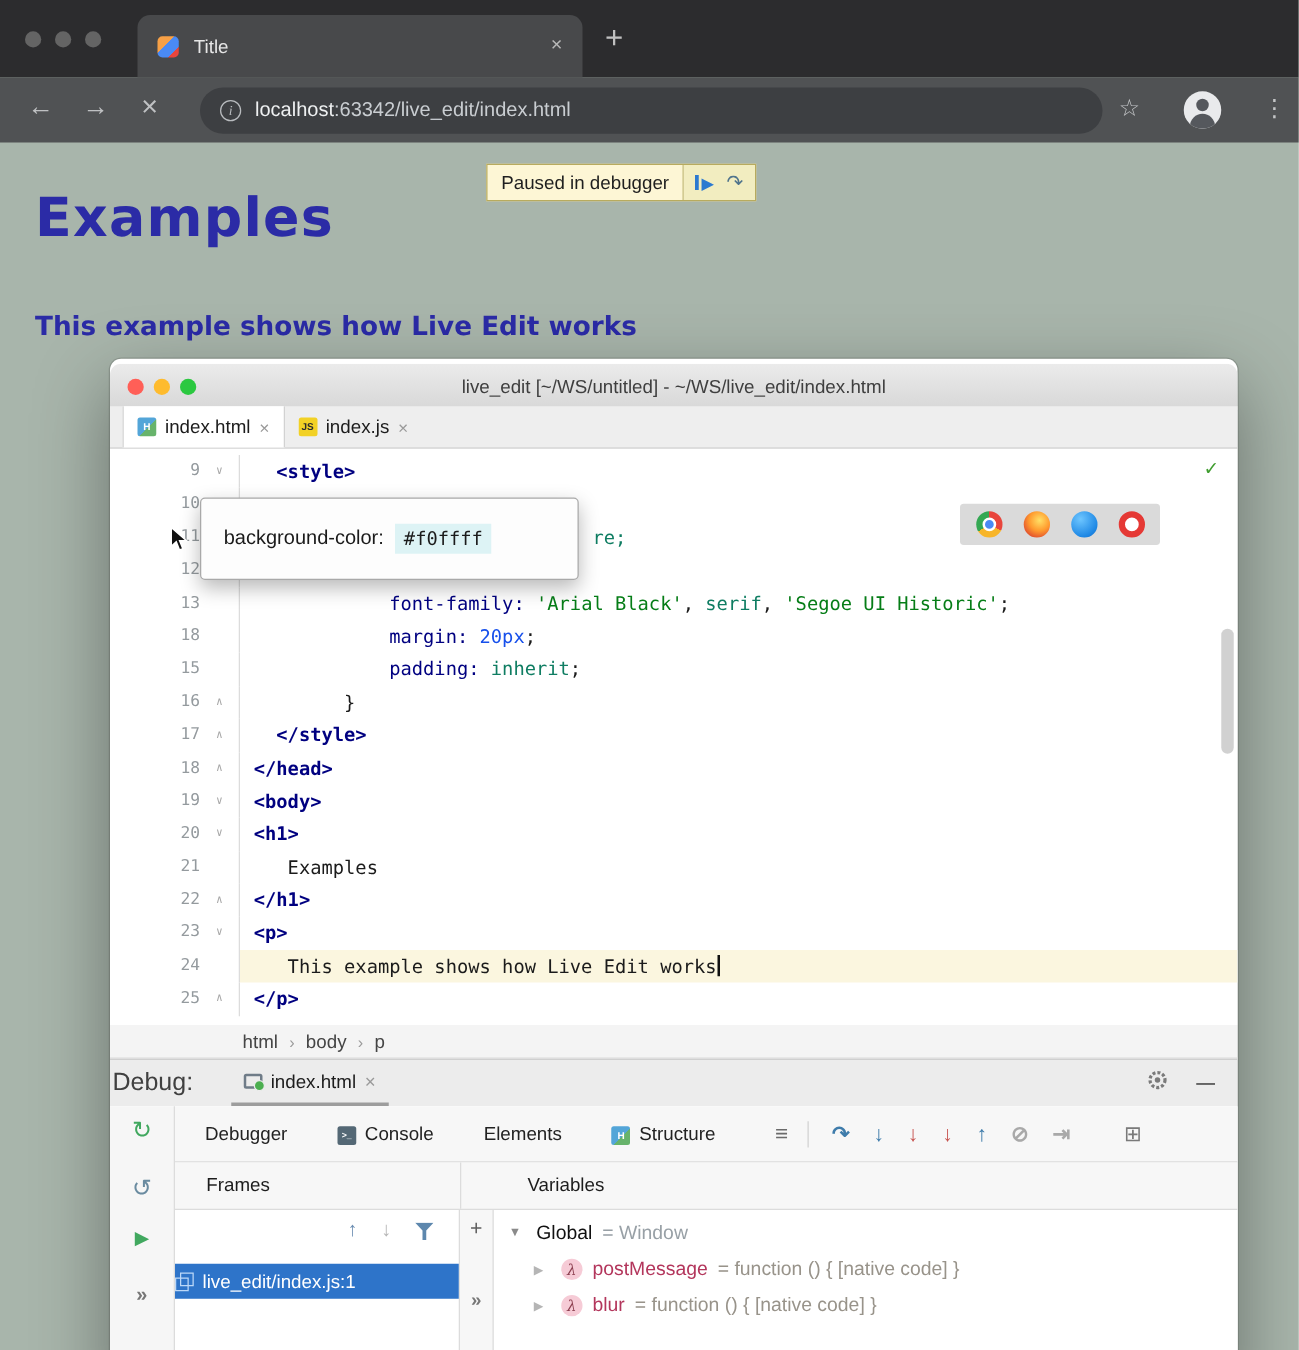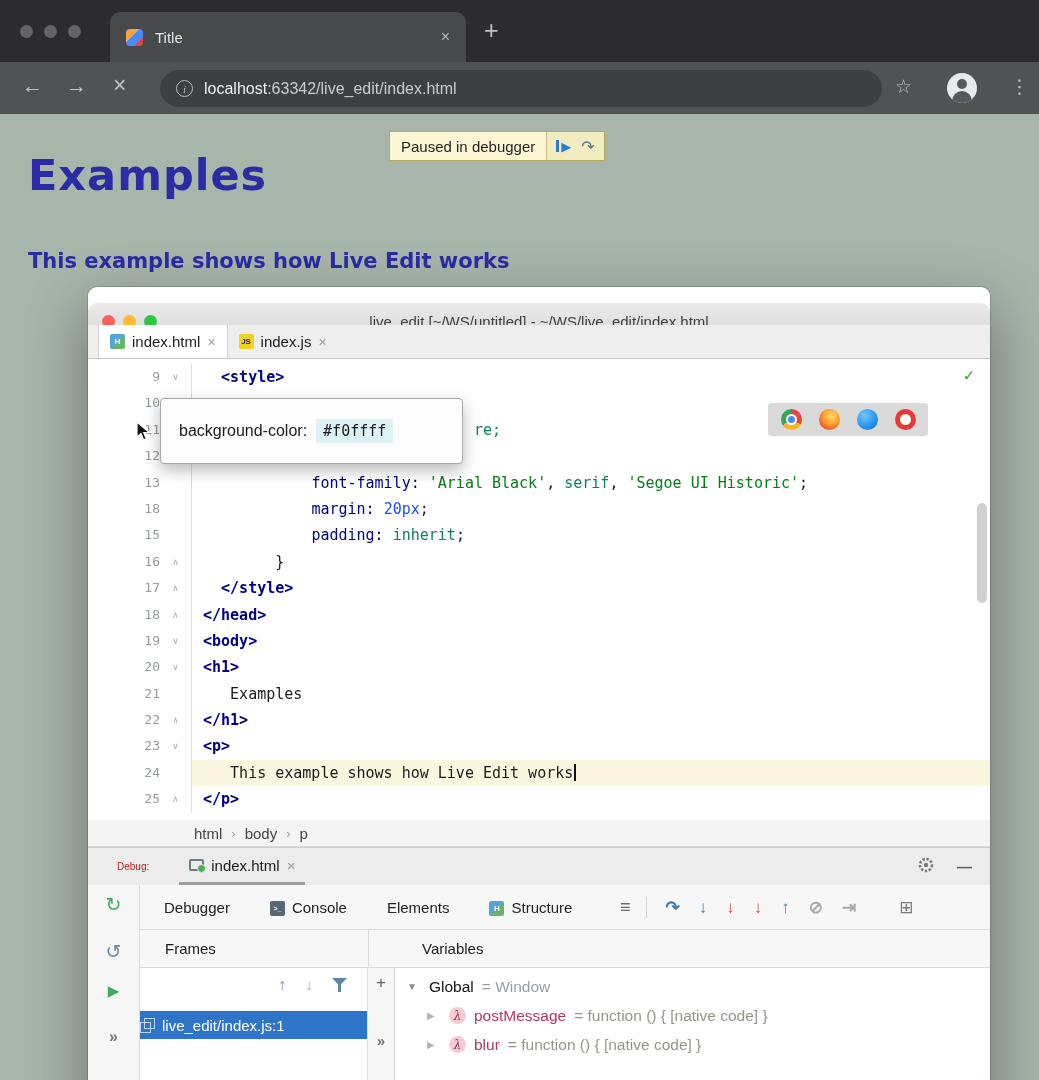--- a/index.html
+++ b/index.html
@@ -34,21 +34,21 @@
   .bic-cell{border-left:1px solid #c9c084;background:#f2edc0;display:flex;align-items:center;gap:10px;padding:0 9px}
   .rgrp{display:flex;align-items:center}
   .rbar{width:3px;height:12px;background:#2c7ad0;margin-right:2px;display:inline-block}
   .res-g{color:#2c7ad0;font-size:13px}
   .stp-g{color:#50748c;font-size:16px}
   .h1{position:absolute;left:28px;top:150px;font-family:"DejaVu Sans",sans-serif;font-weight:900;font-size:43px;letter-spacing:1px;color:#2b2ba6}
   .h2{position:absolute;left:28px;top:249px;font-family:"DejaVu Sans",sans-serif;font-weight:800;font-size:21px;color:#2b2ba6}
 
   
   .ide{position:absolute;left:88px;top:287px;width:902px;height:835px;background:#fff;border-radius:9px 9px 0 0;box-shadow:0 22px 60px rgba(0,0,0,.38),0 0 0 1px rgba(0,0,0,.14)}
-  .wttl{position:absolute;top:16px;left:0;right:0;height:38px;background:linear-gradient(#ebebeb,#d7d7d7);border-bottom:1px solid #b9b9b9;border-radius:9px 9px 0 0}
+  .wttl{position:absolute;top:4px;left:0;right:0;height:38px;background:linear-gradient(#ebebeb,#d7d7d7);border-bottom:1px solid #b9b9b9;border-radius:9px 9px 0 0}
   .wttl .lights{left:14px;top:12px;gap:8px}
   .l-red{background:#ff5f57}.l-yel{background:#febb2e}.l-grn{background:#2bc840}
   .wttl .text{line-height:38px;text-align:center;font-size:15px;color:#3f3f3f}
   .tabbar{position:absolute;top:38px;left:0;right:0;height:34px;background:#eeeeee;border-bottom:1px solid #c9c9c9;display:flex;align-items:stretch;padding-left:10px}
   .etab{display:flex;align-items:center;gap:7px;padding:0 11px;font-size:15px;color:#1c1c1c}
   .etab.active{background:#fff;border-left:1px solid #d2d2d2;border-right:1px solid #d2d2d2}
   .etab .x{color:#9a9a9a;font-size:14px}
   .ficon{width:15px;height:15px;border-radius:2px;color:#fff;font-size:8px;font-weight:bold;display:flex;align-items:center;justify-content:center;flex:none}
   .ficon.html{background:linear-gradient(135deg,#53a5d8 0 55%,#67b36b 55%)}
   .ficon.js{background:#f2d125;color:#2c2c2c}
@@ -81,21 +81,21 @@
   .bico.opera{background:#fff;border:5px solid #e53935}
   .check{position:absolute;right:16px;top:6px;color:#3f9d2f;font-weight:bold;font-size:17px}
   .sbar{position:absolute;right:3px;top:144px;width:10px;height:100px;background:#c9c9c9;border-radius:5px;opacity:.85}
 
   
   .crumbs{position:absolute;top:533px;left:0;right:0;height:27px;background:#f4f4f4;border-bottom:1px solid #dadada;display:flex;align-items:center;padding-left:106px;gap:9px;font-size:15px;color:#454545}
   .crumbs .sep{color:#9c9c9c;font-size:13px}
 
   
   .dhead{position:absolute;top:560px;left:0;right:0;height:38px;background:#ececec;border-top:1px solid #cfcfcf;display:flex;align-items:center}
-  .dhead .lbl{margin-left:29px;font-size:10px;color:#b91c1c}
+  .dhead .lbl{margin-left:2px;font-size:20px;color:#404040}
   .dtab{margin-left:30px;height:100%;display:flex;align-items:center;gap:7px;padding:0 10px;border-bottom:3px solid #9d9d9d;font-size:15px;color:#1c1c1c}
   .dtab-icon{width:15px;height:12px;border:2px solid #6f7c88;border-radius:2px;position:relative;flex:none}
   .dtab-icon::after{content:"";position:absolute;right:-4px;bottom:-4px;width:7px;height:7px;border-radius:50%;background:#4caf50;border:1px solid #ececec}
   .dhead .gear{margin-left:auto;margin-right:22px}
   .dhead .minim{margin-right:18px;color:#5f5f5f;font-size:15px;font-weight:bold}
 
   
   .dbody{position:absolute;top:598px;left:0;right:0;bottom:0;background:#fff}
   .lstrip{position:absolute;left:0;top:0;bottom:0;width:52px;background:#f6f6f6;border-right:1px solid #dcdcdc}
   .sic{position:absolute;left:0;width:100%;text-align:center;font-size:19px;height:24px;line-height:24px}

